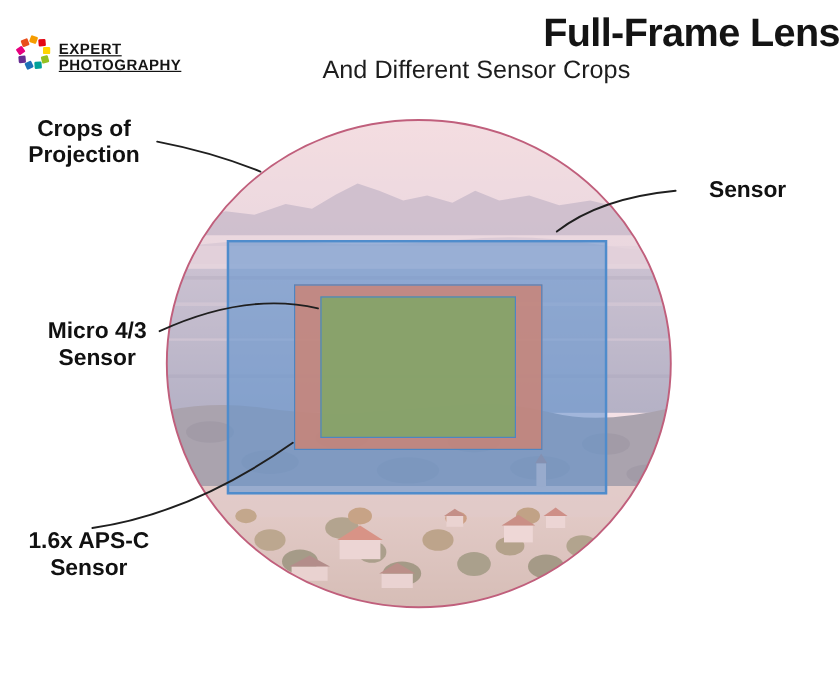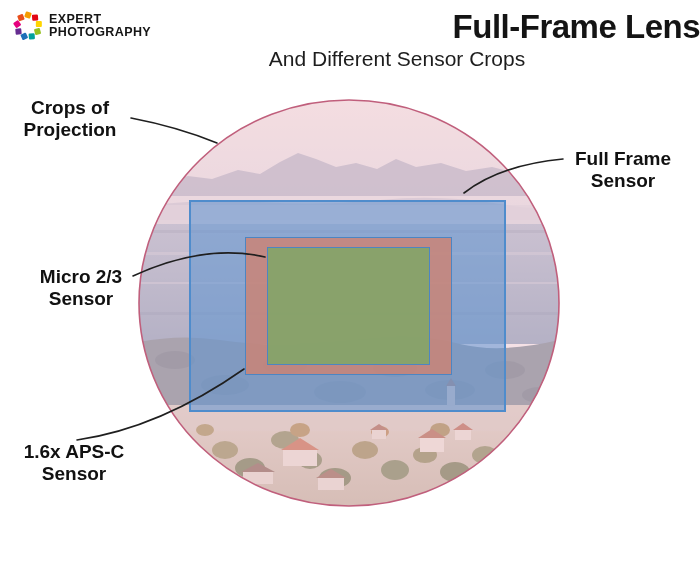--- a/index.html
+++ b/index.html
@@ -1,21 +1,21 @@
 <!DOCTYPE html>
 <html style="--text: #121212; --pointer-line: #1f1f1f; --circle-border: #c05f7c; --circle-tint: rgba(236,195,206,0.5); --full-frame-fill: rgba(92,148,210,0.55); --full-frame-border: #4f8ccc; --aps-c-fill: rgba(206,130,112,0.8); --aps-c-border: #4d85c2; --micro-four-thirds-fill: rgba(133,164,105,0.94); --micro-four-thirds-border: #4d85c2;"><head>
 <meta charset="utf-8">
 <style>
   html,body{margin:0;padding:0;background:#ffffff;}
   .page{
     position:relative;width:700px;height:569px;background:#fff;overflow:hidden;
     font-family:"Liberation Sans", sans-serif;color:var(--text,#121212);
   }
   
-  .logo{position:absolute;left:11px;top:9px;display:flex;align-items:center;gap:5px;}
+  .logo{position:absolute;left:11px;top:27px;display:flex;align-items:flex-end;gap:5px;text-decoration:underline;}
   .logo-icon{position:relative;width:33px;height:34px;}
   .logo-icon span{
     position:absolute;left:14px;top:14px;width:6px;height:6px;border-radius:1px;
     transform-origin:3px 3px;
   }
   .logo-icon span:nth-child(1){transform:rotate(-90deg) translate(11px) rotate(20deg);background:#f59c00;}
   .logo-icon span:nth-child(2){transform:rotate(-50deg) translate(11px) rotate(45deg);background:#e30613;}
   .logo-icon span:nth-child(3){transform:rotate(-10deg) translate(11px) rotate(10deg);background:#ffd500;}
   .logo-icon span:nth-child(4){transform:rotate(30deg)  translate(11px) rotate(45deg);background:#95c11f;}
   .logo-icon span:nth-child(5){transform:rotate(70deg)  translate(11px) rotate(15deg);background:#00a19a;}
@@ -183,25 +183,24 @@
     <path d="M563 159 Q500 165 464 193"></path>
     <path d="M133 276 Q205 243 265 257"></path>
     <path d="M77 440 Q160 428 244 369"></path>
   </svg>
 
   <div class="callout cop">
     <span class="b">Crops of</span>
     <span class="b">Projection</span>
   </div>
   <div class="callout ff-l">
-    <span class="b">Full Frame</span>
     <span class="r">Sensor</span>
   </div>
   <div class="callout m43-l">
-    <span class="b">Micro 2/3</span>
+    <span class="b">Micro 4/3</span>
     <span class="r">Sensor</span>
   </div>
   <div class="callout apsc-l">
     <span class="b">1.6x APS-C</span>
     <span class="r">Sensor</span>
   </div>
 
 </div>
 
 </body></html>

